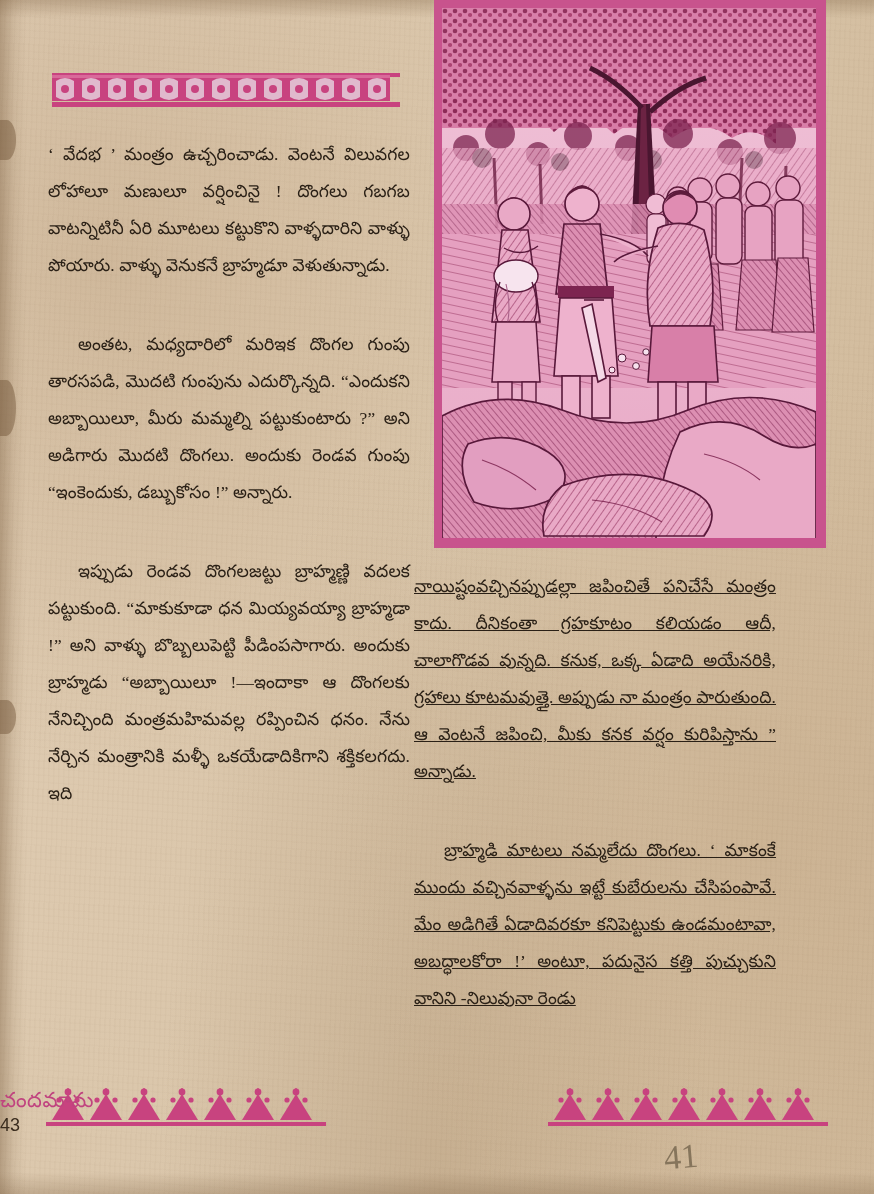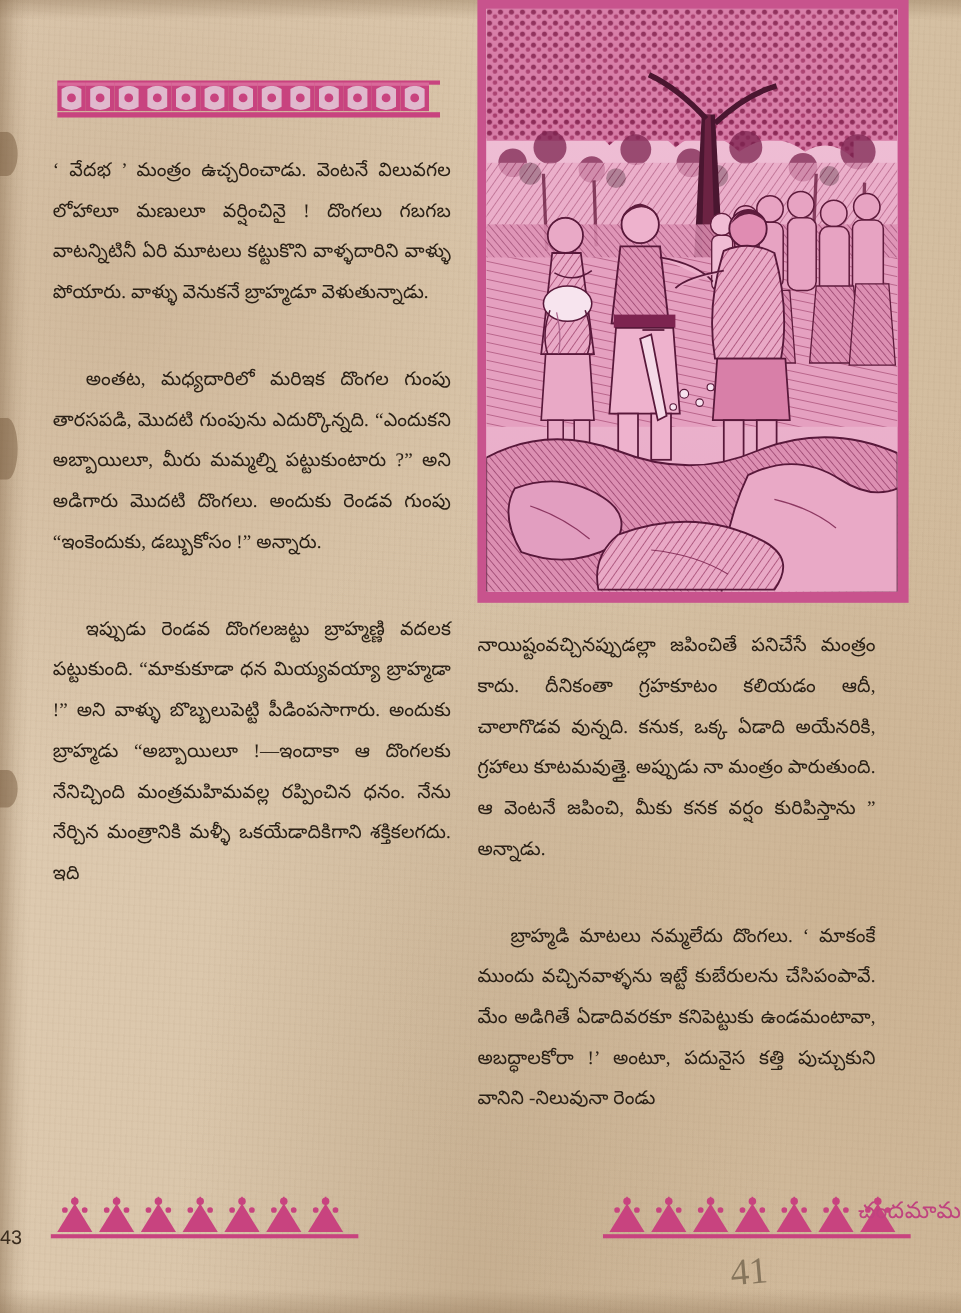--- a/index.html
+++ b/index.html
@@ -92,34 +92,34 @@
     position: absolute;
     color: #2a2016;
     font-size: 17.4px;
     line-height: 37px;
     letter-spacing: 0.1px;
     text-align: justify;
   }
   .col p { margin: 0; }
   .col p.ind { text-indent: 30px; margin-top: 42px; }
   .col-left  { left: 48px; top: 136px; width: 362px; }
-  .col-right { left: 434px; top: 568px; width: 362px; }
+  .col-right { left: 414px; top: 568px; width: 362px; text-decoration: underline; }
 
   
   .footer {
     position: absolute;
     left: 0; right: 0;
     bottom: 52px;
     height: 64px;
   }
   .footer-title {
     position: absolute;
     left: 0; right: 0;
     top: 10px;
-    text-align: right;
+    text-align: left;
     color: #c0437f;
     font-size: 21px;
     letter-spacing: 0.5px;
   }
   .page-num {
     position: absolute;
     left: 0; right: 0;
     top: 37px;
     text-align: left;
     color: #3a2c1e;

